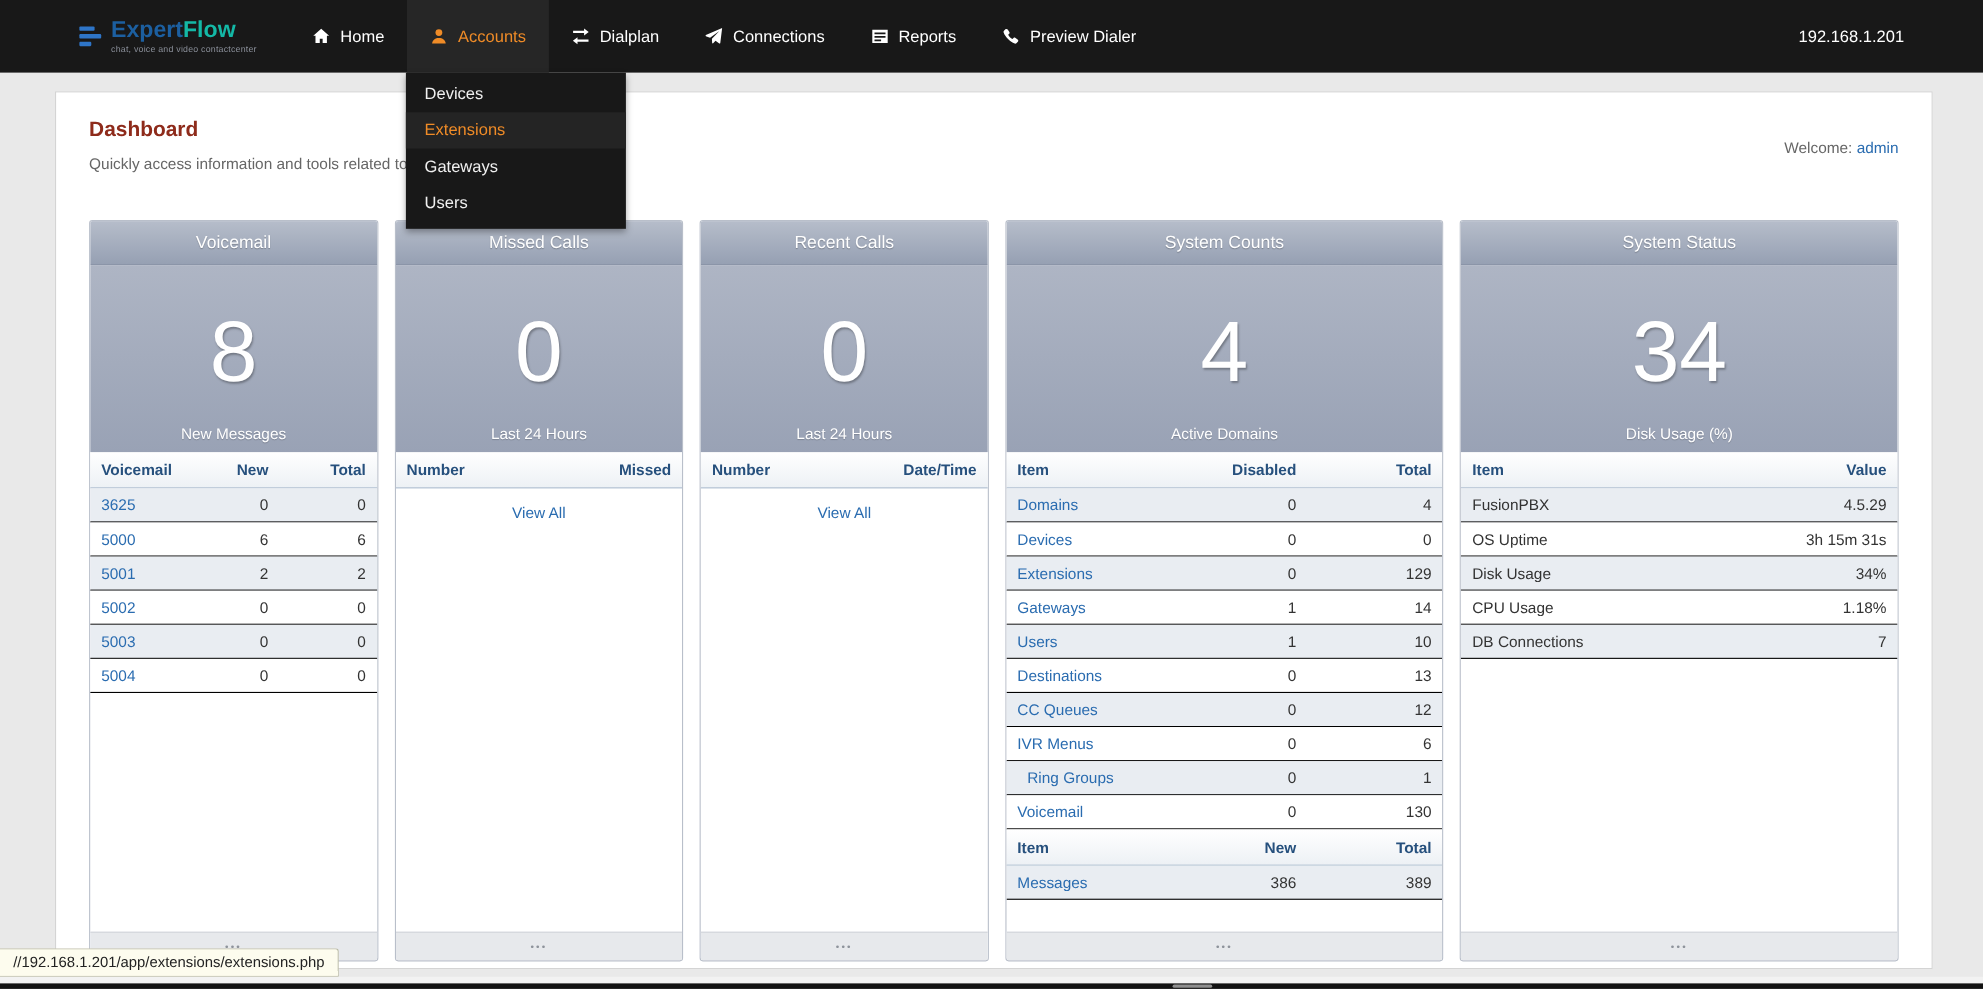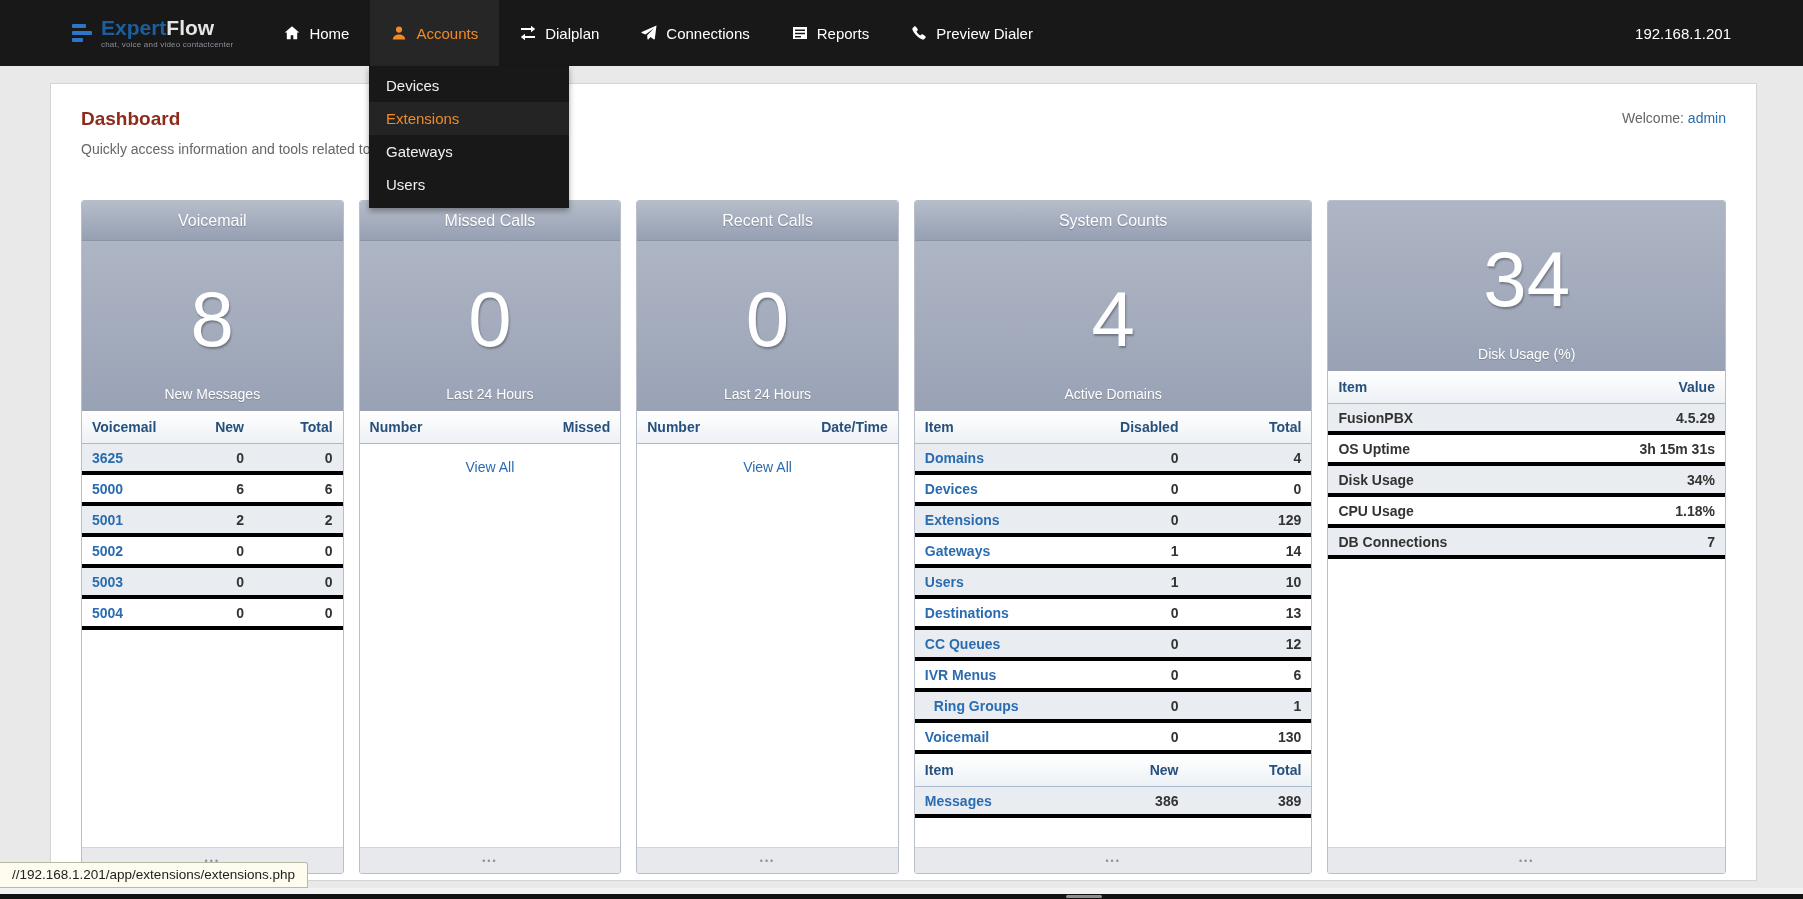--- a/index.html
+++ b/index.html
@@ -12,21 +12,21 @@
   
   .topnav {
     position:absolute; top:0; left:0; width:100%; height:66px;
     background:#181818; display:flex; align-items:stretch; z-index:50;
   }
   .logo { display:flex; align-items:center; margin-left:72px; margin-right:30px; cursor:pointer; }
   .logo-icon { width:22px; height:20px; margin-right:7px; display:block; }
   .logo-text { display:flex; flex-direction:column; line-height:1; }
   .brand { font-size:21px; font-weight:bold; letter-spacing:0; }
   .brand .p1 { color:#1c5fa0; }
-  .brand .p2 { color:#e5e5e5; }
+  .brand .p2 { color:#14b8a6; }
   .tagline { font-size:8px; color:#8a8f99; margin-top:3px; letter-spacing:.2px; }
   .nav-items { display:flex; align-items:stretch; }
   .nav-item {
     display:flex; align-items:center; gap:9px; padding:0 21px;
     color:#fff; font-size:15px; cursor:pointer; white-space:nowrap;
   }
   .nav-item svg { width:16px; height:16px; fill:currentColor; display:block; }
   .nav-item.active { background:#262626; color:#ef8b27; }
   .nav-ip { margin-left:auto; margin-right:72px; color:#fff; font-size:15px; display:flex; align-items:center; }
 
@@ -43,21 +43,21 @@
   .dropdown-item.active { color:#ef8b27; background:#242424; }
 
   
   .main-card {
     position:absolute; left:50px; top:83px; width:1707px; height:798px;
     background:#fff; border:1px solid #d4d4d4; z-index:10;
   }
   .page-head { display:flex; justify-content:space-between; align-items:flex-start; padding:24px 30px 0; }
   .page-title { font-size:19px; font-weight:bold; color:#8e2b1b; }
   .page-sub { font-size:14px; color:#666; margin-top:11px; }
-  .welcome { font-size:14px; color:#666; margin-top:2px; }
+  .welcome { font-size:14px; color:#666; margin-top:18px; }
   .welcome .wuser { color:#2a6cb0; cursor:pointer; }
 
   
   .cards { display:flex; gap:15px; padding:0 30px; margin-top:43px; }
   .card {
     display:flex; flex-direction:column; height:674px; background:#fff;
     border:1px solid #b9bfca; border-radius:3px; overflow:hidden;
   }
   .card.small { flex:230 0 0; }
   .card.large { flex:350 0 0; }
@@ -77,22 +77,21 @@
 
   .tbl-head {
     flex:0 0 33px; display:flex; align-items:center;
     background:linear-gradient(#ffffff,#edf1f5);
     border-bottom:1px solid #a9bace;
     font-weight:bold; color:#26507d; font-size:14px;
   }
   .tbl-body { flex:0 0 auto; }
   .trow {
     display:flex; align-items:center; height:31px; font-size:14px; color:#333;
-    border-bottom:4px solid #000000;
-    font-weight:bold;
+    border-bottom:1px solid #000000;
   }
   .trow.odd { background:#e9edf2; }
   .trow.even { background:#fff; }
   .cell { padding:0 10px; white-space:nowrap; overflow:hidden; }
   .cell.first { text-align:left; }
   .cell.num { text-align:right; }
   .cell.link { color:#2a6cb0; cursor:pointer; }
 
   .view-all-wrap { padding-top:14px; text-align:center; }
   .view-all { color:#2a6cb0; font-size:14px; cursor:pointer; }
@@ -369,20 +368,21 @@
             <span class="cell num" style="width: 24%;">386</span>
             <span class="cell num" style="width: 31%;">389</span>
           </div>
         </div>
       <div class="card-footer">
           <span class="dots">•••</span>
         </div>
     </div>
 
     <div class="card large">
+      <div class="card-header">System Status</div>
       <div class="card-hero">
         <div class="big-number">34</div>
         <div class="hero-label">Disk Usage (%)</div>
       </div>
       <div class="tbl-head">
           <span class="cell first" style="width: 50%;">Item</span>
           <span class="cell num" style="width: 50%;">Value</span>
         </div>
       <div class="tbl-body">
           <div class="trow odd">

